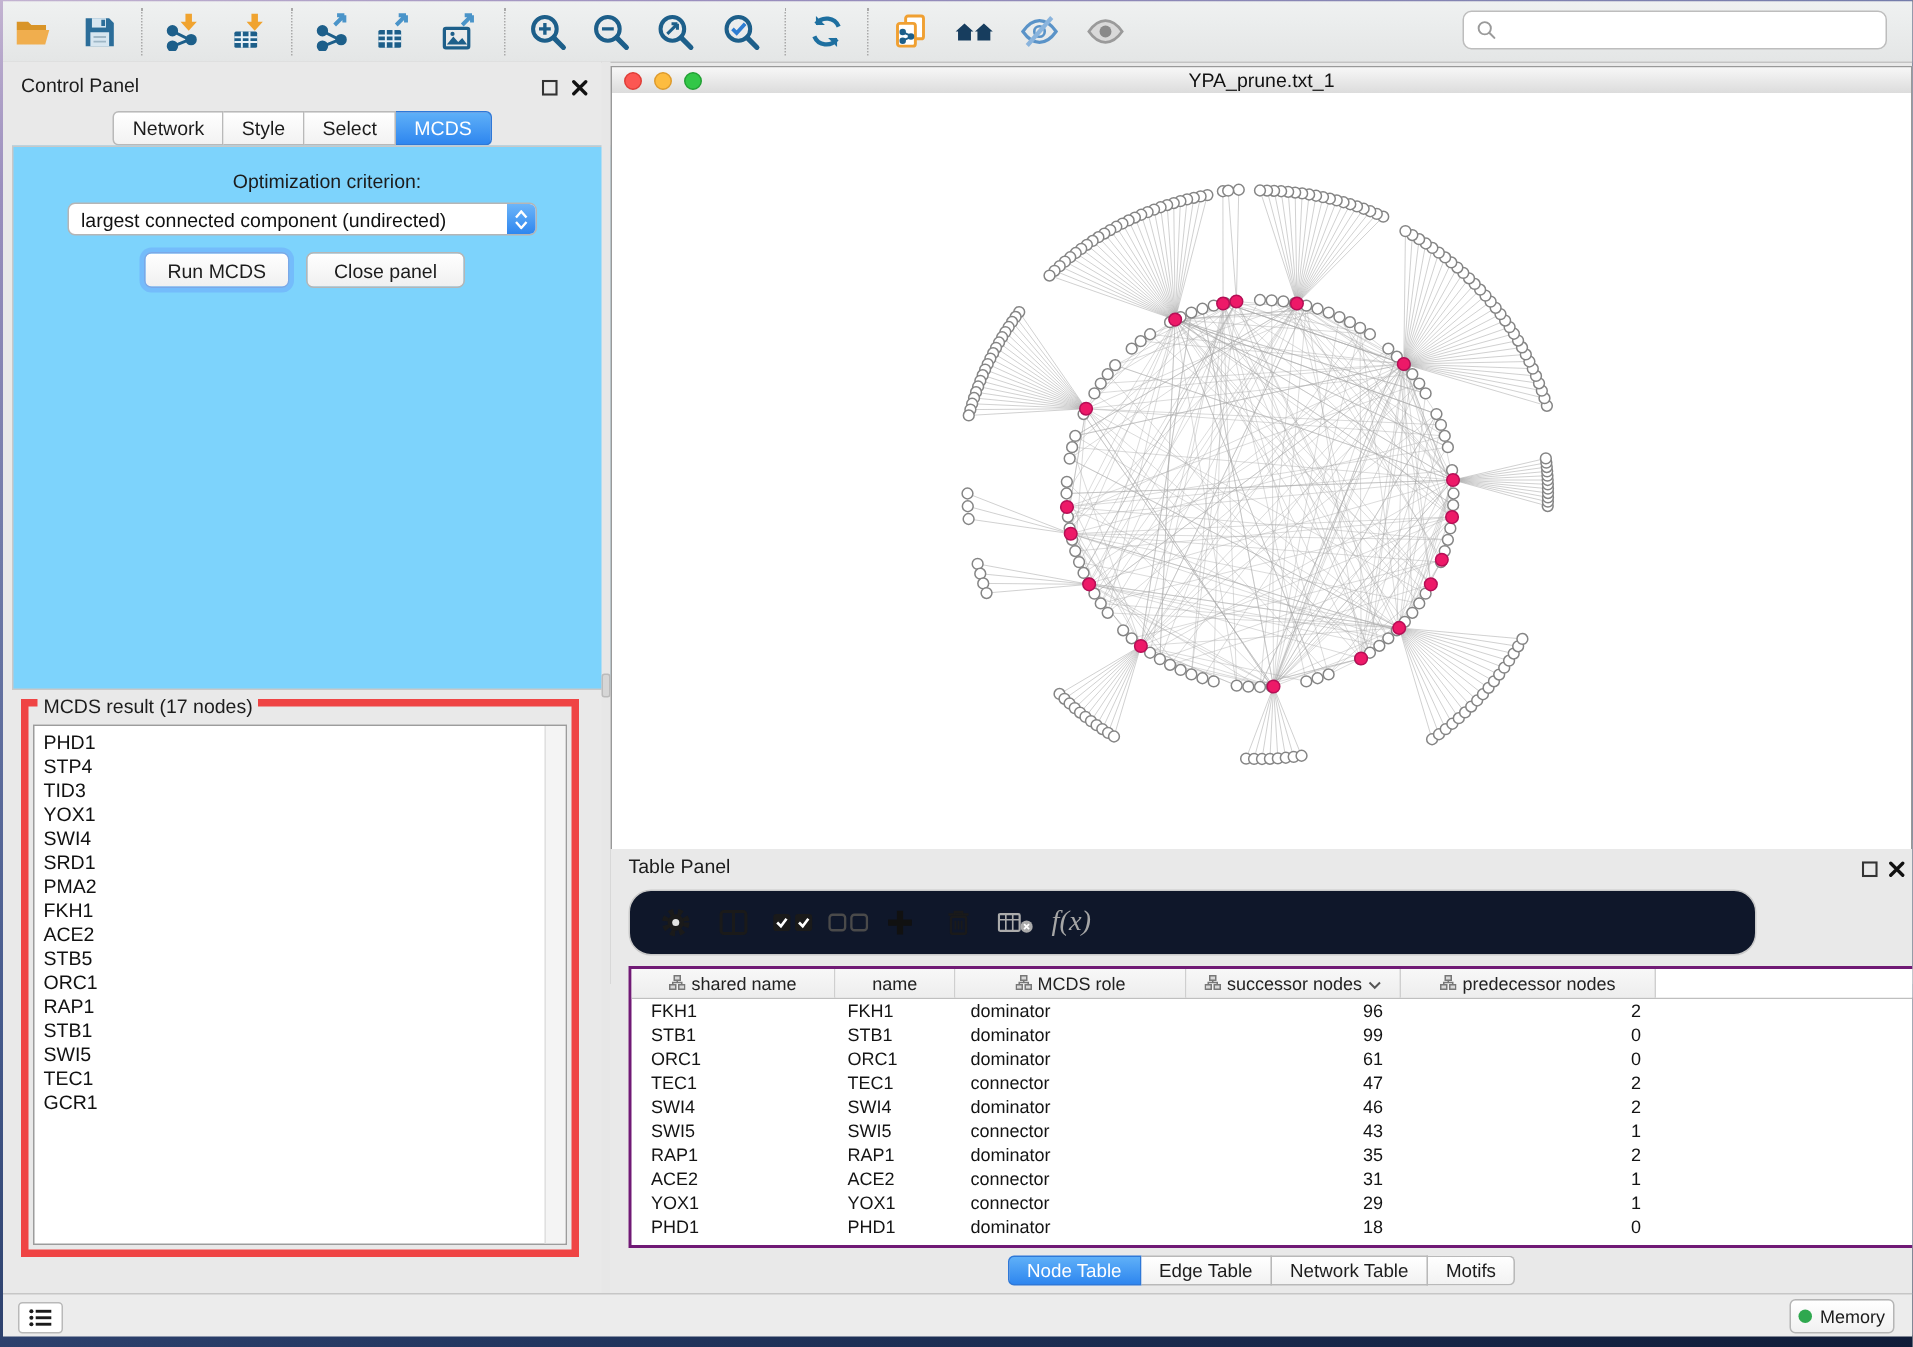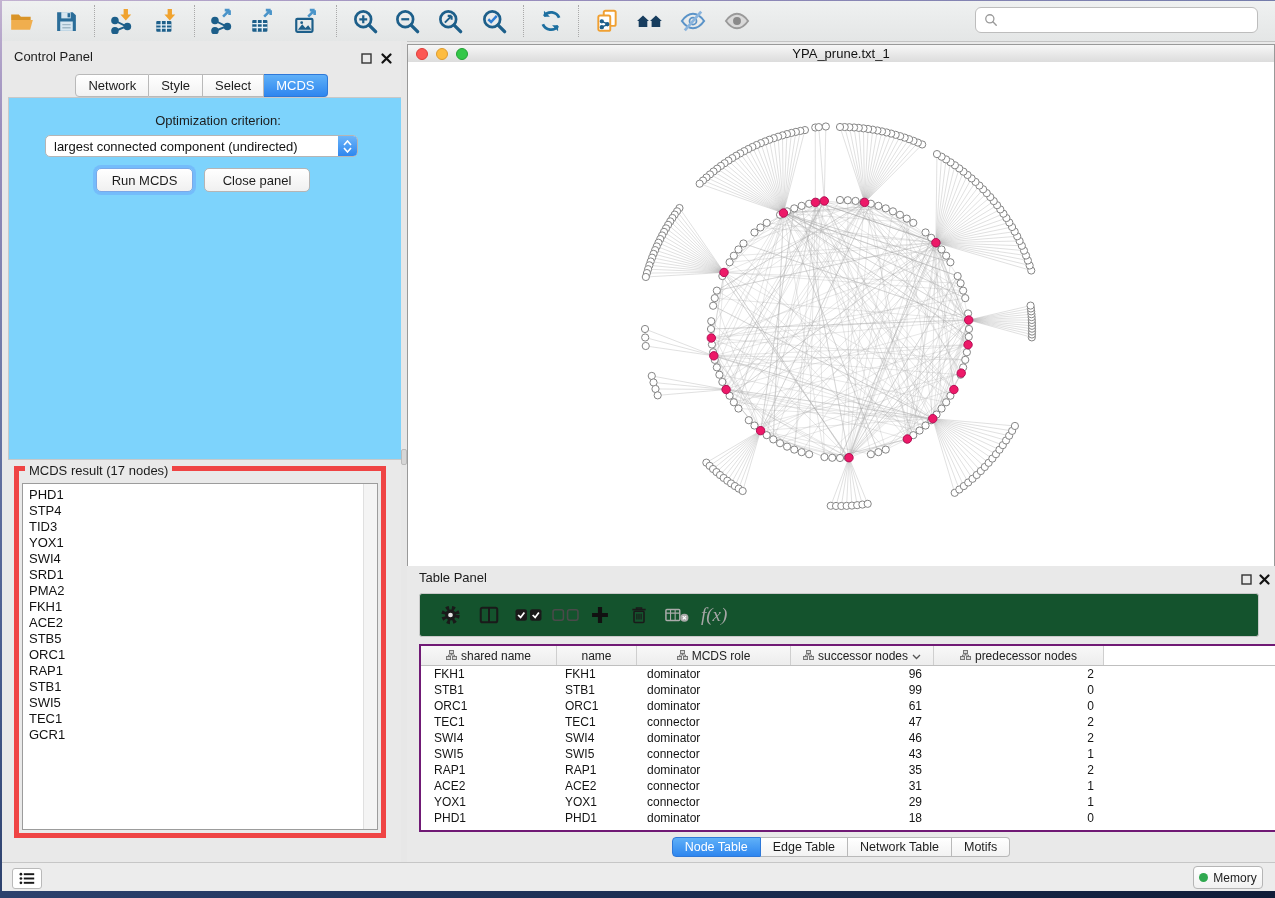--- a/index.html
+++ b/index.html
@@ -44,21 +44,21 @@
 
   
   .netwin{position:absolute;left:405px;top:43px;width:868px;height:612px;border:1px solid #999;background:#fff;box-sizing:border-box;}
   .net-titlebar{position:absolute;left:0;top:0;right:0;height:17px;background:linear-gradient(#f7f7f7,#dcdcdc);border-bottom:1px solid #b0b0b0;}
   .tl{position:absolute;top:2.5px;width:12px;height:12px;border-radius:50%;}
   .net-title{position:absolute;left:0;right:0;top:1px;text-align:center;font-size:13px;color:#111;}
   .net-canvas{position:absolute;left:0;top:17px;right:0;bottom:0;background:#fff;}
 
   
   .tpanel{position:absolute;left:405px;top:565px;width:868px;height:296px;background:#e9e9e9;}
-  .tp-toolbar{position:absolute;left:12px;top:27px;width:840px;height:44px;background:#14532d;border:1px solid #c9c9c9;border-radius:3px;box-sizing:border-box;}
+  .tp-toolbar{position:absolute;left:12px;top:27px;width:752px;height:44px;background:#0f172a;border:1px solid #c9c9c9;border-radius:15px;box-sizing:border-box;}
   .tp-icon{position:absolute;top:50%;transform:translateY(-50%);display:flex;align-items:center;justify-content:center;}
   .tbl{position:absolute;left:12px;top:78px;width:987px;height:188px;background:#fff;border:2px solid #701a75;box-sizing:border-box;overflow:hidden;}
   .tbl-head{display:flex;height:19px;border-bottom:1px solid #bfbfbf;}
   .th{background:linear-gradient(#f8f8f8,#ededed);border-right:1px solid #cfcfcf;display:flex;align-items:center;justify-content:center;gap:4px;font-size:12px;color:#222;box-sizing:border-box;}
   .th:nth-child(1){width:136px;} .th:nth-child(2){width:80px;} .th:nth-child(3){width:154px;}
   .th:nth-child(4){width:143px;} .th:nth-child(5){width:170px;}
   .th.filler{flex:1;background:#fff;border-right:none;}
   .tr{display:flex;height:16px;}
   .td{font-size:12px;color:#141414;line-height:16px;box-sizing:border-box;white-space:nowrap;}
   .td:nth-child(1){width:136px;padding-left:13px;} .td:nth-child(2){width:80px;padding-left:8px;}

